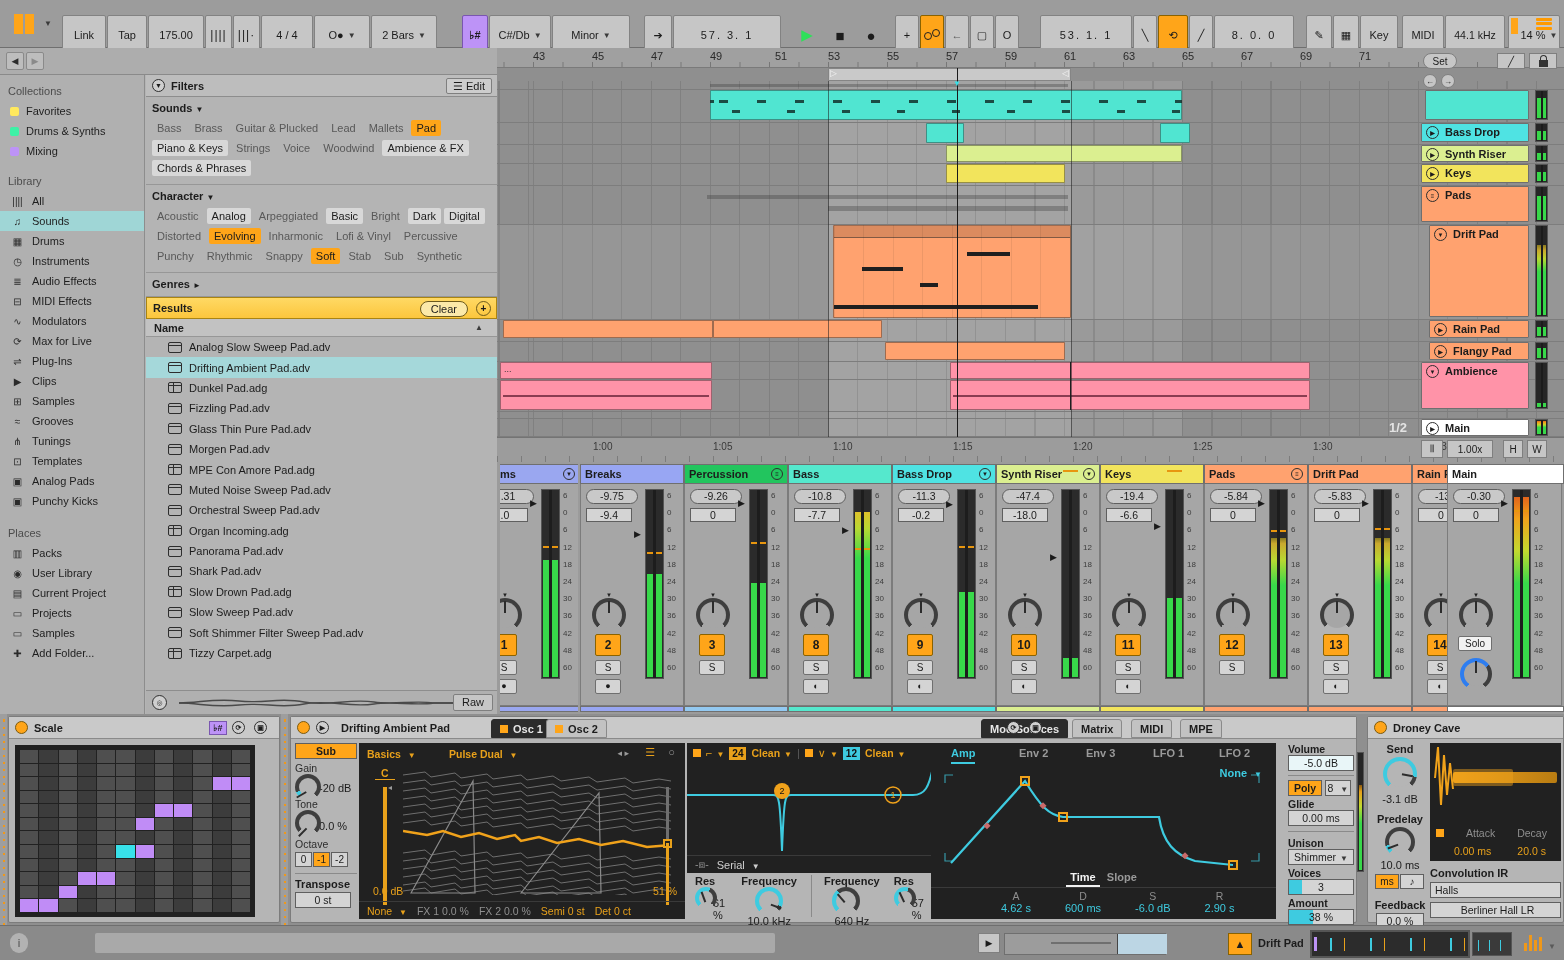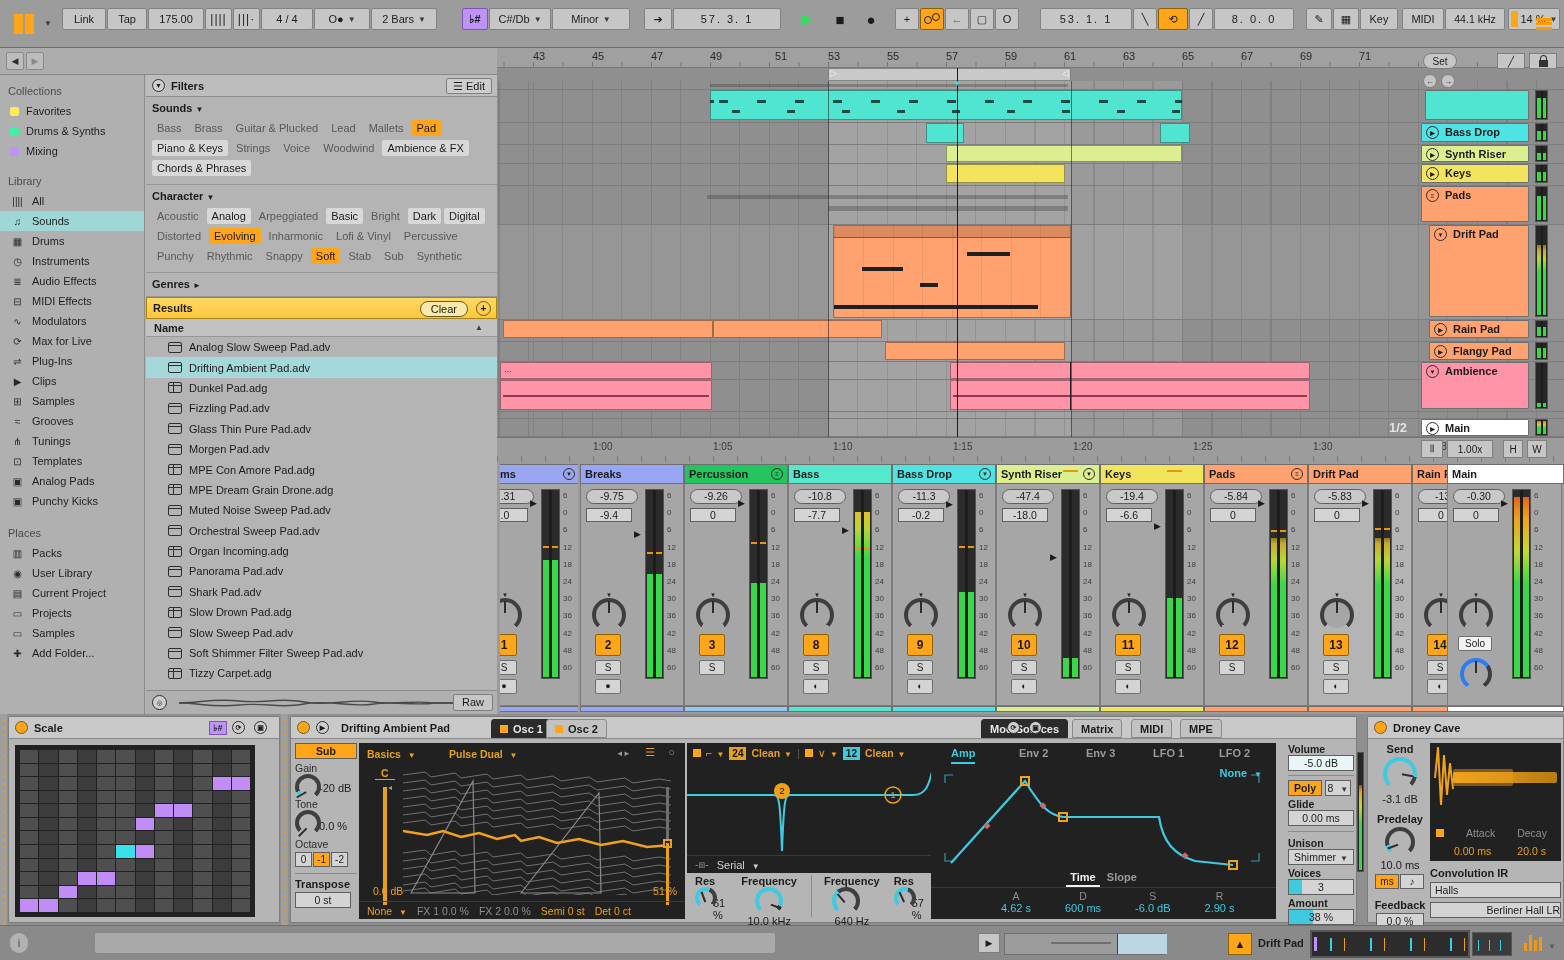--- a/index.html
+++ b/index.html
@@ -1,21 +1,21 @@
 <!DOCTYPE html>
 <html><head>
 <meta charset="utf-8">
 <style>
   *{margin:0;padding:0;box-sizing:border-box;font-family:"Liberation Sans",sans-serif;}
   html,body{width:1564px;height:960px;overflow:hidden;background:#a8a8a8;}
   #app{position:relative;width:1564px;height:960px;background:#a2a2a2;font-size:11px;color:#1c1c1c;}
   .abs{position:absolute;}
   
   #toolbar{position:absolute;left:0;top:0;width:1564px;height:48px;background:#9c9c9c;border-bottom:1px solid #6f6f6f;}
-  .tbtn{position:absolute;top:8px;height:22px;background:#c6c6c6;border:1px solid #828282;border-radius:2px;
+  .tbtn{position:absolute;top:15px;height:40px;background:#c6c6c6;border:1px solid #828282;border-radius:2px;
         display:flex;align-items:center;justify-content:center;font-size:11px;color:#1c1c1c;}
   .tbtn.dim{color:#5a5a5a;}
   .tbtn.on{background:#ffa519;border-color:#8a6200;}
   .tbtn.purp{background:#bd93f7;border-color:#7a56b0;font-weight:700;}
   .caret{font-size:8px;color:#3a3a3a;margin-left:4px;}
   .logo-bar{position:absolute;top:14px;width:9px;height:20px;background:#ffa519;}
   .playico{color:#2fe05a;font-size:15px;}
   .autoico{position:relative;width:14px;height:8px;}
   .autoico::before,.autoico::after{content:"";position:absolute;top:1px;width:6px;height:6px;border:1.5px solid #222;border-radius:50%;}
   .autoico::before{left:-1px;} .autoico::after{right:-1px;top:-2px;}
@@ -377,24 +377,20 @@
         </div>
           <div class="rrow">
           <span class="ficon adv"></span>
           <span>Morgen Pad.adv</span>
         </div>
           <div class="rrow">
           <span class="ficon adg"></span>
           <span>MPE Con Amore Pad.adg</span>
         </div>
           <div class="rrow">
-          <span class="ficon adg"></span>
-          <span>MPE Dream Grain Drone.adg</span>
-        </div>
-          <div class="rrow">
           <span class="ficon adv"></span>
           <span>Muted Noise Sweep Pad.adv</span>
         </div>
           <div class="rrow">
           <span class="ficon adv"></span>
           <span>Orchestral Sweep Pad.adv</span>
         </div>
           <div class="rrow">
           <span class="ficon adg"></span>
           <span>Organ Incoming.adg</span>
@@ -1457,21 +1453,21 @@
           <span class="dlabel">Decay</span>
         </div>
         <div style="position:absolute;left:24px;bottom:4px;display:flex;gap:26px;">
           <span class="dval">0.00 ms</span>
           <span class="dval">20.0 s</span>
         </div>
       </div>
       <div class="abs" style="left:62px;top:150px;width:131px;">
         <div style="font-weight:700;">Convolution IR</div>
         <div class="vbox" style="text-align:left;padding-left:4px;margin-top:3px;">Halls</div>
-        <div class="vbox" style="text-align:right;padding-left:4px;margin-top:4px;">Berliner Hall LR</div>
+        <div class="vbox" style="text-align:center;padding-left:4px;margin-top:4px;">Berliner Hall LR</div>
       </div>
     </div>
   </div>
 
   <div id="statusbar">
     <div class="abs" style="left:10px;top:7px;width:18px;height:20px;background:#b2b2b2;border-radius:9px;text-align:center;line-height:20px;font-weight:700;color:#6f6f6f;">i</div>
     <div class="abs" style="left:95px;top:7px;width:680px;height:20px;background:#a9a9a9;border-radius:2px;"></div>
     <div class="abs" style="left:978px;top:7px;width:22px;height:20px;background:#c6c6c6;border:1px solid #7f7f7f;text-align:center;line-height:18px;font-size:9px;">▶</div>
     <div class="abs" style="left:1004px;top:7px;width:162px;height:22px;background:#9c9c9c;border:1px solid #6f6f6f;">
       <span style="position:absolute;left:46px;top:8px;width:60px;height:2px;background:#6f6f6f;"></span>

